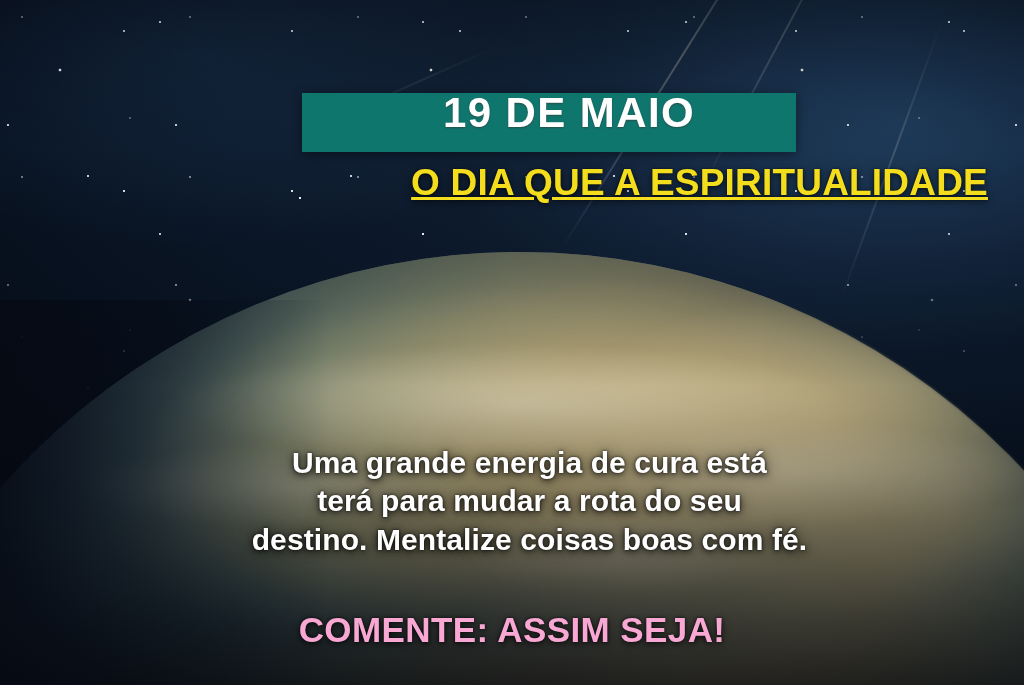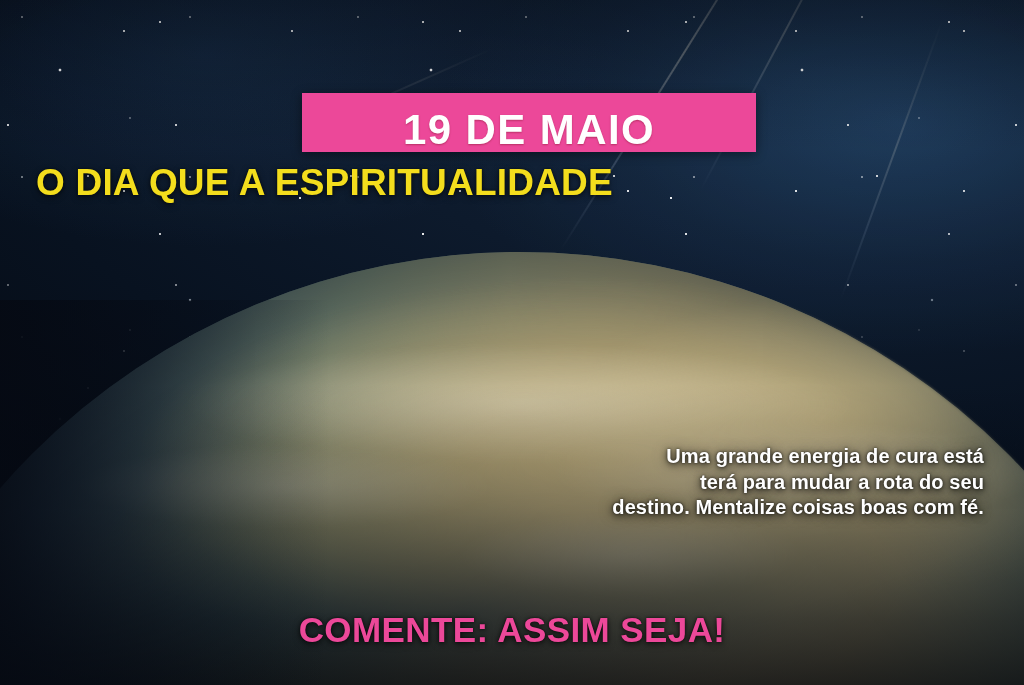--- a/index.html
+++ b/index.html
@@ -215,82 +215,84 @@
     inset: 0;
     z-index: 6;
   }
 
   .date-banner {
     position: absolute;
     left: 302px;
     top: 93px;
     width: 454px;
     height: 59px;
-    background: #ec4899;
+    background: #0f766e;
     display: flex;
-    align-items: flex-end;
+    align-items: flex-start;
     justify-content: center;
     box-shadow: 0 2px 10px rgba(0,0,0,0.45);
+    padding-left: 40px;
   }
   .date-banner-text {
     color: #ffffff;
     font-size: 42px;
     font-weight: bold;
     letter-spacing: 1.4px;
     line-height: 1;
     white-space: nowrap;
     text-shadow: 0 1px 2px rgba(90,0,0,0.35);
     transform: translateY(-1px);
   }
 
   .headline {
     position: absolute;
     left: 0;
     right: 0;
     top: 162px;
-    text-align: left;
+    text-align: right;
     color: #f3dd1d;
     font-size: 37px;
     font-weight: bold;
     line-height: 1.16;
     letter-spacing: 0.2px;
     text-shadow:
       0 0 2px rgba(0,0,0,0.55),
       0 2px 6px rgba(0,0,0,0.60);
     padding: 0 36px;
+    text-decoration: underline;
   }
   .headline-line { display: block; white-space: nowrap; }
 
   .bodycopy {
     position: absolute;
     left: 0;
     right: 0;
     top: 444px;
-    text-align: right;
+    text-align: center;
     color: #ffffff;
-    font-size: 20px;
+    font-size: 30px;
     font-weight: bold;
     line-height: 1.28;
     letter-spacing: 0.1px;
     text-shadow:
       0 0 3px rgba(0,0,0,0.70),
       0 2px 7px rgba(0,0,0,0.75),
       0 0 16px rgba(0,0,0,0.45);
     padding: 0 40px;
     margin-left: 35px;
   }
   .bodycopy-line { display: block; white-space: nowrap; }
 
   .cta {
     position: absolute;
     left: 0;
     right: 0;
     top: 611px;
     text-align: center;
-    color: #ec4899;
+    color: #f9a8d4;
     font-size: 35px;
     font-weight: bold;
     letter-spacing: 0.4px;
     line-height: 1.1;
     white-space: nowrap;
     text-shadow:
       0 0 3px rgba(0,0,0,0.65),
       0 2px 7px rgba(0,0,0,0.70);
   }
 </style>

